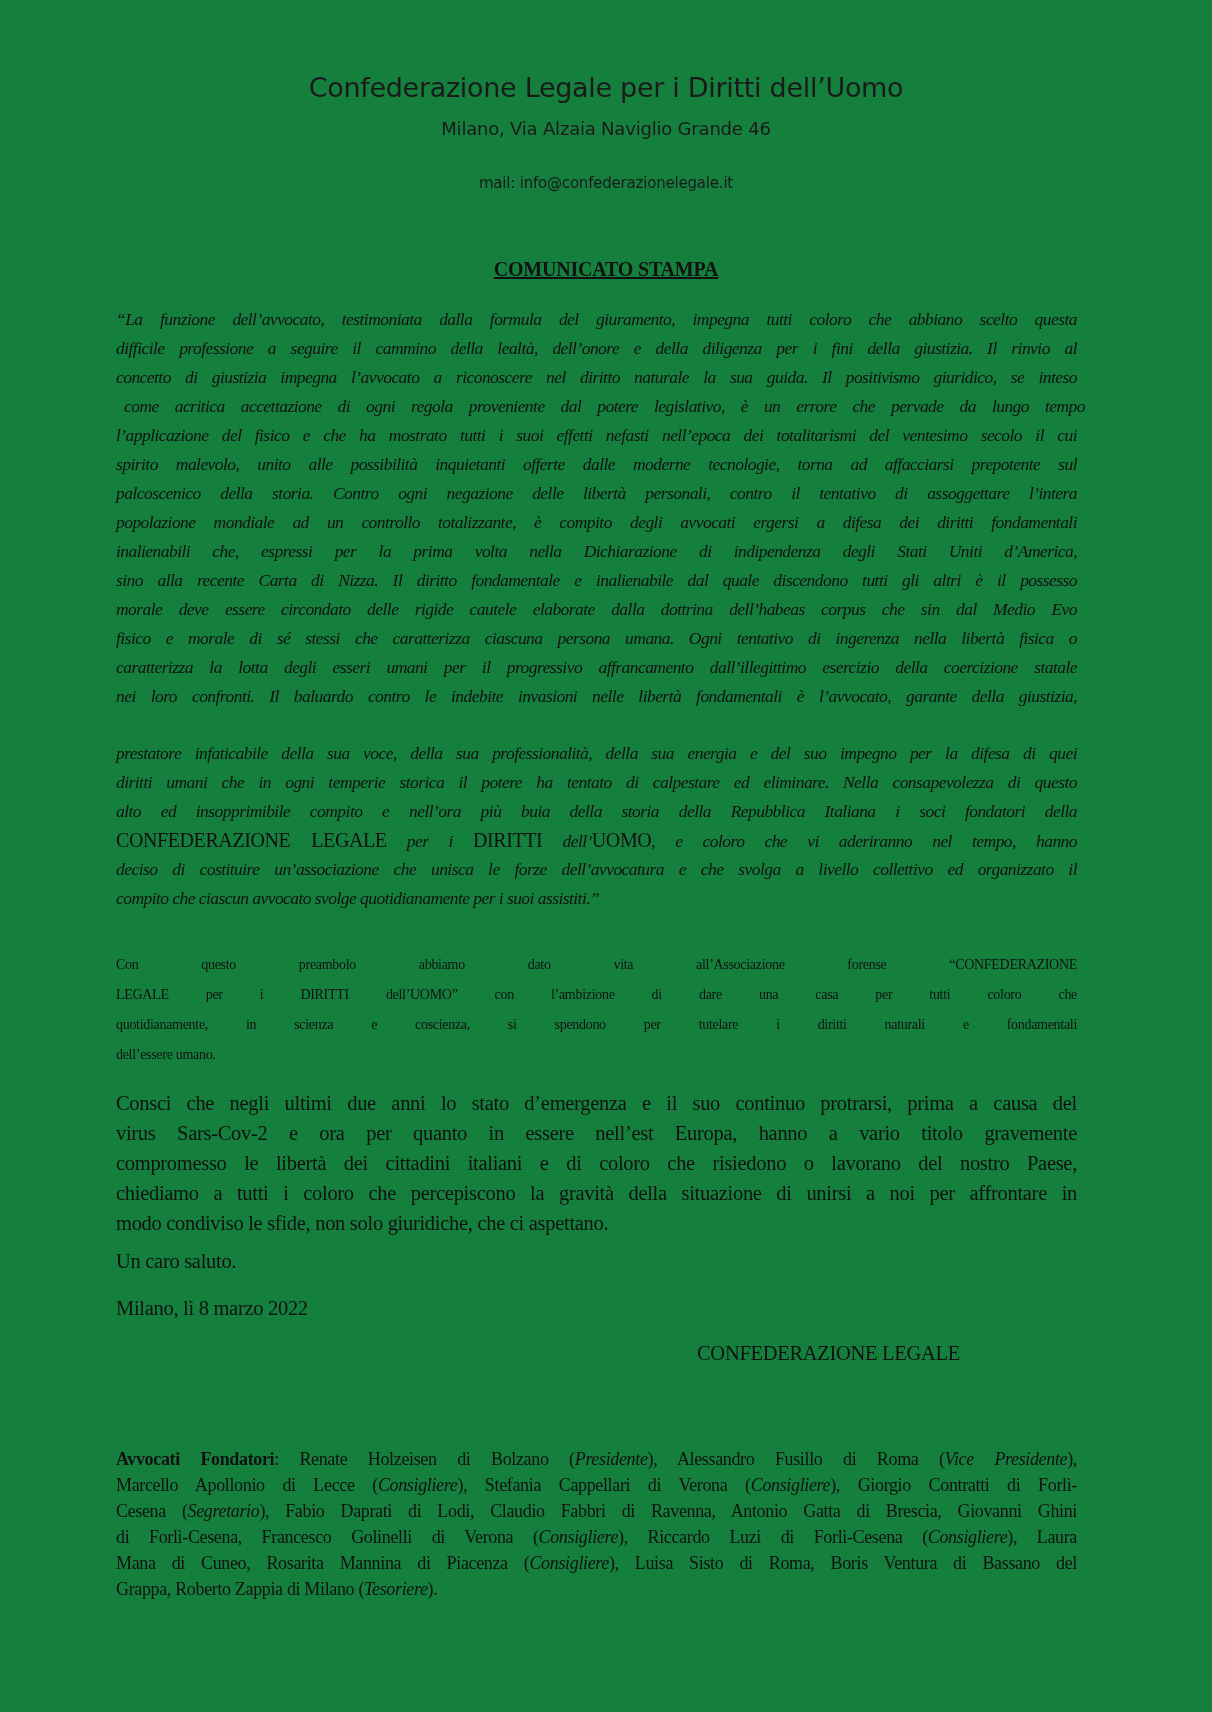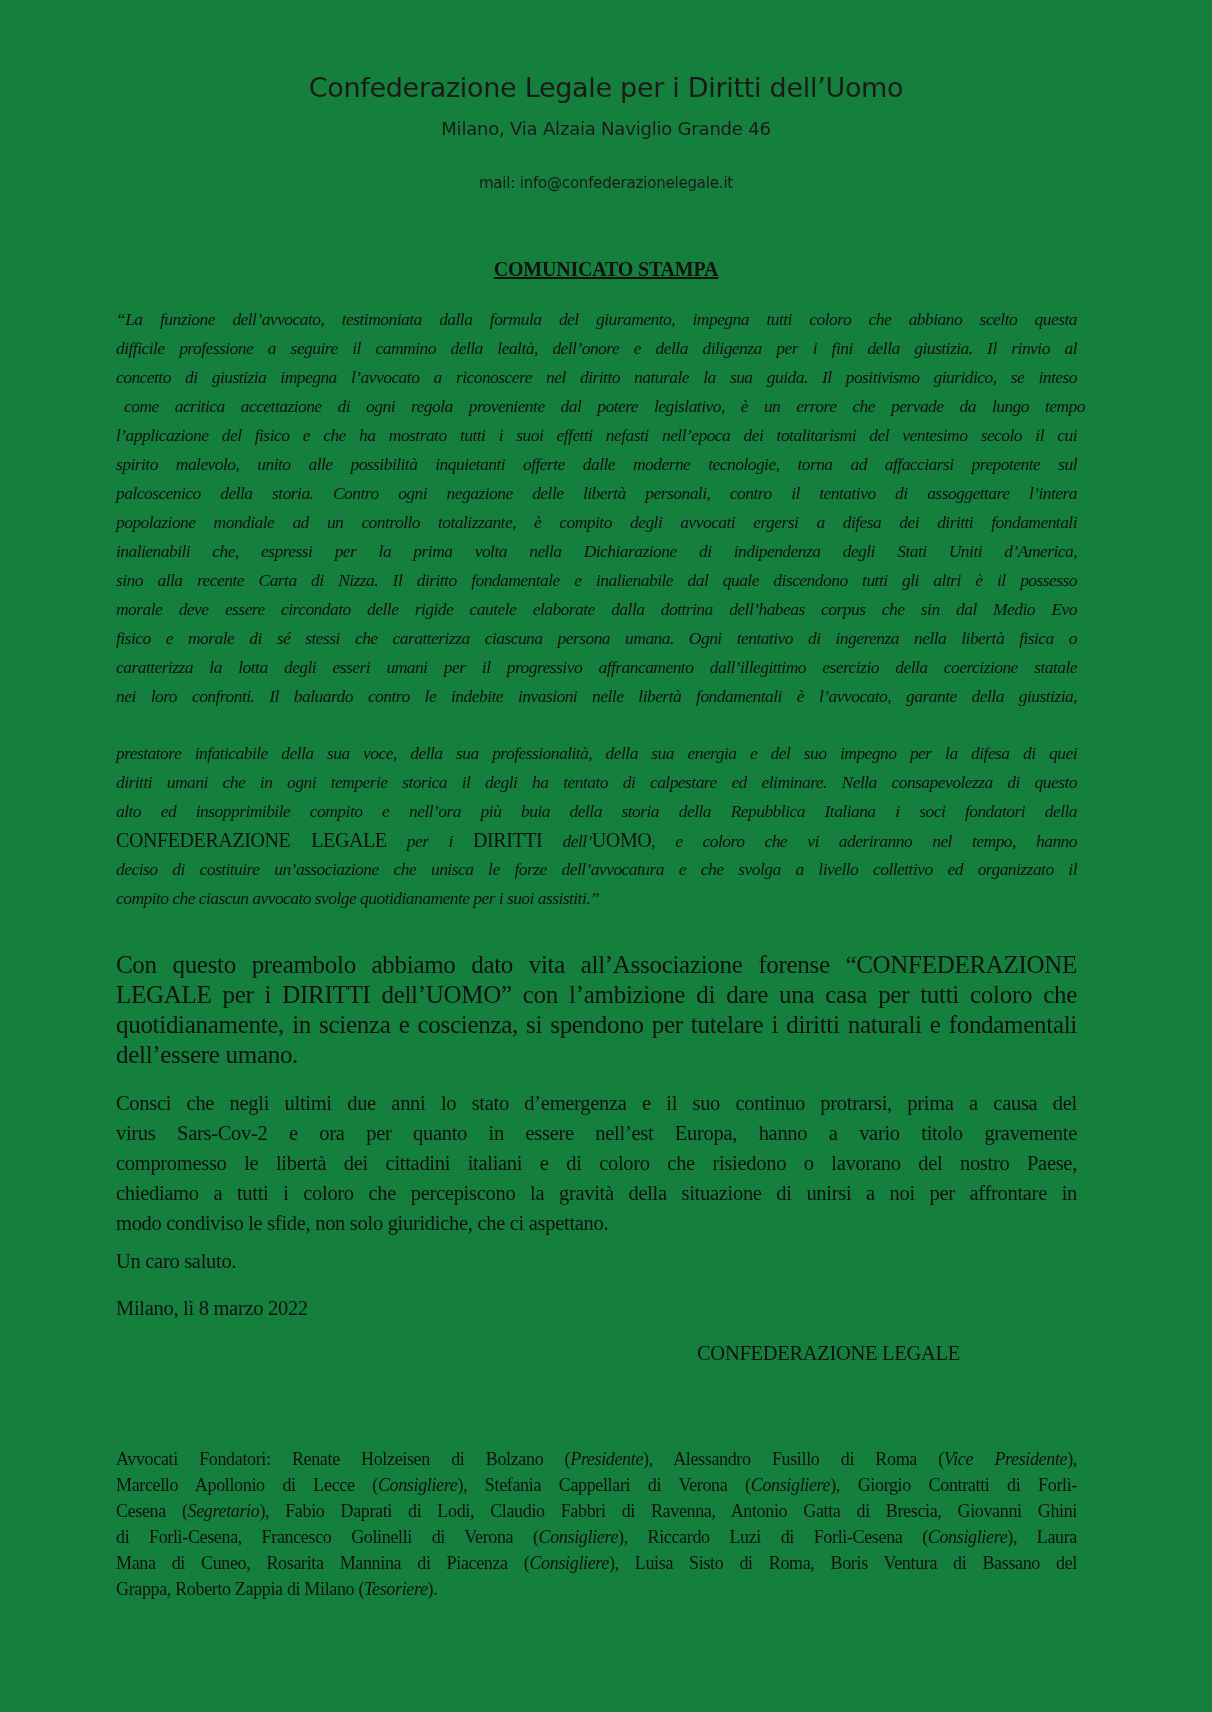--- a/index.html
+++ b/index.html
@@ -10,29 +10,29 @@
   .hdr-addr { top: 118px; font-size: 18px; letter-spacing: -0.2px; }
   .hdr-mail { top: 137px; font-size: 15px; letter-spacing: -0.2px; margin-top: 37px; }
   .headline { position: absolute; top: 258px; left: 0; width: 1212px; text-align: center;
     font-family: "Liberation Serif", serif; font-weight: bold; font-size: 20px; text-decoration: underline; letter-spacing: -0.2px; }
   .block { position: absolute; left: 116px; width: 961px; font-family: "Liberation Serif", serif; }
   .line { display: block; white-space: nowrap; text-align: justify; text-align-last: justify; height: 29px; line-height: 29px; overflow: visible; }
   .line.last { text-align-last: left; }
   .quote { top: 305px; font-style: italic; font-size: 17.5px; letter-spacing: -0.55px; }
   .quote .line { transform-origin: left center; }
   .quote .caps { font-style: normal; font-size: 20px; letter-spacing: -0.4px; }
-  .p1 { top: 950px; font-size: 25px; letter-spacing: -0.3px; }
+  .p1 { top: 950px; font-size: 14px; letter-spacing: -0.3px; }
   .p1 .line, .p2 .line { height: 30px; line-height: 30px; }
   .p2 { top: 1088px; font-size: 20.5px; letter-spacing: -0.3px; }
   .saluto { position: absolute; left: 116px; top: 1250px; font-family: "Liberation Serif", serif; font-size: 20.5px; letter-spacing: -0.3px; }
   .data { position: absolute; left: 116px; top: 1297px; font-family: "Liberation Serif", serif; font-size: 20.5px; letter-spacing: -0.3px; }
   .firma { position: absolute; left: 697px; top: 1342px; font-family: "Liberation Serif", serif; font-size: 20.5px; letter-spacing: -0.3px; }
   .founders { top: 1446px; font-size: 18px; letter-spacing: -0.35px; }
   .founders .line { height: 26px; line-height: 26px; }
-  .founders b { font-weight: normal; }
+  .founders b { font-weight: bold; }
   .founders i { font-style: italic; }
 </style>
 </head>
 <body>
 
 <div class="page">
 
   <div class="hdr hdr-title">Confederazione Legale per i Diritti dell’Uomo</div>
   <div class="hdr hdr-addr">Milano, Via Alzaia Naviglio Grande 46</div>
   <div class="hdr hdr-mail">mail: info@confederazionelegale.it</div>
@@ -49,21 +49,21 @@
         <span class="line" style="display: block; width: 961px;">spirito malevolo, unito alle possibilità inquietanti offerte dalle moderne tecnologie, torna ad affacciarsi prepotente sul</span>
         <span class="line" style="display: block; width: 961px;">palcoscenico della storia. Contro ogni negazione delle libertà personali, contro il tentativo di assoggettare l’intera</span>
         <span class="line" style="display: block; width: 961px;">popolazione mondiale ad un controllo totalizzante, è compito degli avvocati ergersi a difesa dei diritti fondamentali</span>
         <span class="line" style="display: block; width: 961px;">inalienabili che, espressi per la prima volta nella Dichiarazione di indipendenza degli Stati Uniti d’America,</span>
         <span class="line" style="display: block; width: 961px;">sino alla recente Carta di Nizza. Il diritto fondamentale e inalienabile dal quale discendono tutti gli altri è il possesso</span>
         <span class="line" style="display: block; width: 961px;">morale deve essere circondato delle rigide cautele elaborate dalla dottrina dell’habeas corpus che sin dal Medio Evo</span>
         <span class="line" style="display: block; width: 961px;">fisico e morale di sé stessi che caratterizza ciascuna persona umana. Ogni tentativo di ingerenza nella libertà fisica o</span>
         <span class="line" style="display: block; width: 961px;">caratterizza la lotta degli esseri umani per il progressivo affrancamento dall’illegittimo esercizio della coercizione statale</span>
         <span class="line" style="display: block; width: 961px;">nei loro confronti. Il baluardo contro le indebite invasioni nelle libertà fondamentali è l’avvocato, garante della giustizia,</span>
         <span class="line" style="display: block; width: 961px; margin-top: 28px;">prestatore infaticabile della sua voce, della sua professionalità, della sua energia e del suo impegno per la difesa di quei</span>
-        <span class="line" style="display: block; width: 961px;">diritti umani che in ogni temperie storica il degli ha tentato di calpestare ed eliminare. Nella consapevolezza di questo</span>
+        <span class="line" style="display: block; width: 961px;">diritti umani che in ogni temperie storica il potere ha tentato di calpestare ed eliminare. Nella consapevolezza di questo</span>
         <span class="line" style="display: block; width: 961px;">alto ed insopprimibile compito e nell’ora più buia della storia della Repubblica Italiana i soci fondatori della</span>
       </div>
     <span class="line" style="display: block; width: 961px;"><span class="caps">CONFEDERAZIONE LEGALE</span><span> per i </span><span class="caps">DIRITTI</span><span> dell’</span><span class="caps">UOMO</span><span>, e coloro che vi aderiranno nel tempo, hanno</span></span>
     <div id="quote-tail">
         <span class="line" style="display: block; width: 961px;">deciso di costituire un’associazione che unisca le forze dell’avvocatura e che svolga a livello collettivo ed organizzato il</span>
         <span class="line last" style="display: block; width: 961px;">compito che ciascun avvocato svolge quotidianamente per i suoi assistiti.”</span>
       </div>
   </div>
 
   <div class="block p1" id="p1">

